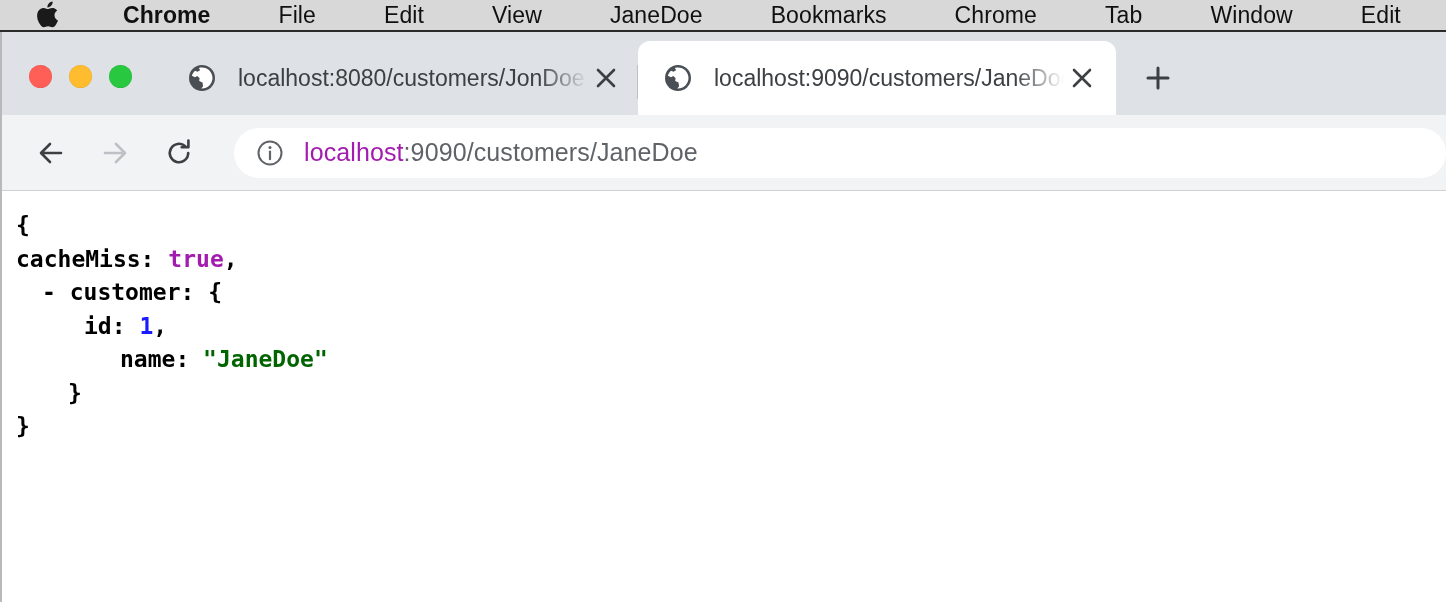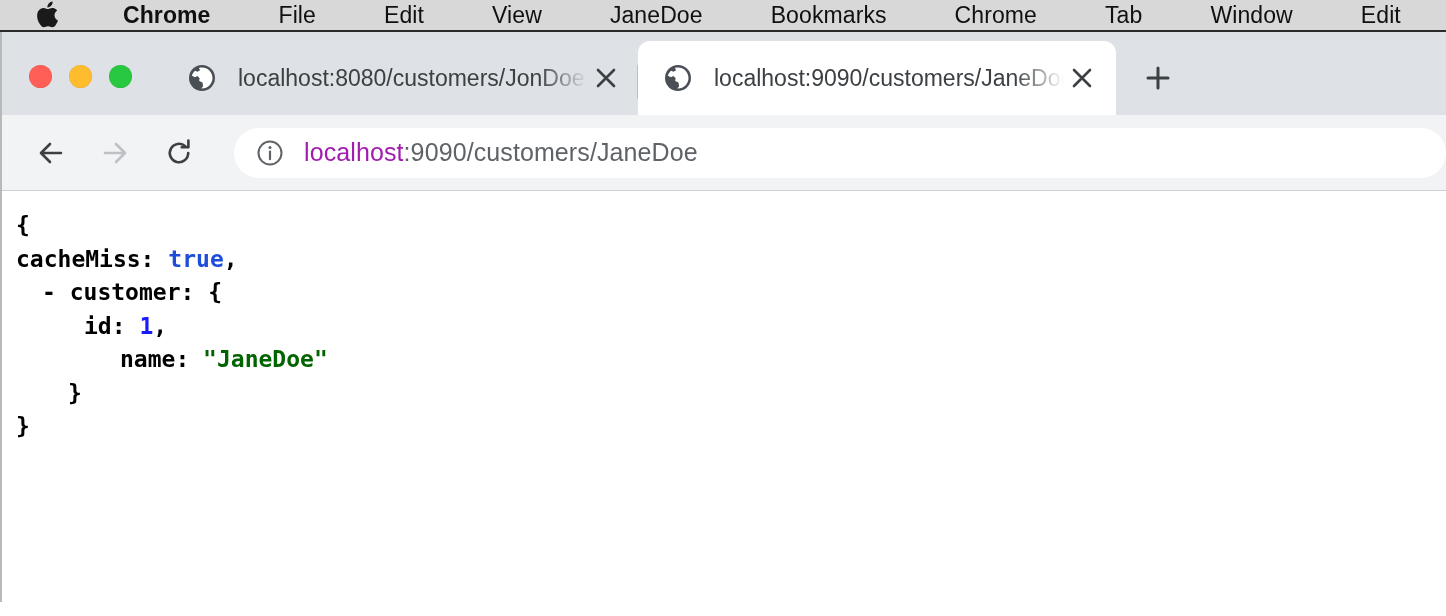--- a/index.html
+++ b/index.html
@@ -212,21 +212,21 @@
     line-height: 33.5px;
     font-weight: bold;
     color: #000000;
     white-space: pre;
     letter-spacing: 0px;
   }
   .json .toggle {
     font-weight: bold;
     color: #000000;
   }
-  .v-bool   { color: #1d4ed8; font-weight: bold; }
+  .v-bool   { color: #a21caf; font-weight: bold; }
   .v-num    { color: #1a1aff; font-weight: bold; }
   .v-str    { color: #006400; font-weight: bold; }
   .punct    { color: #000000; font-weight: bold; }
   .key      { color: #000000; font-weight: bold; }
 
   .window-edge-left {
     position: absolute;
     left: 0; top: 0; bottom: 0;
     width: 2px;
     background: #b9b9b9;

